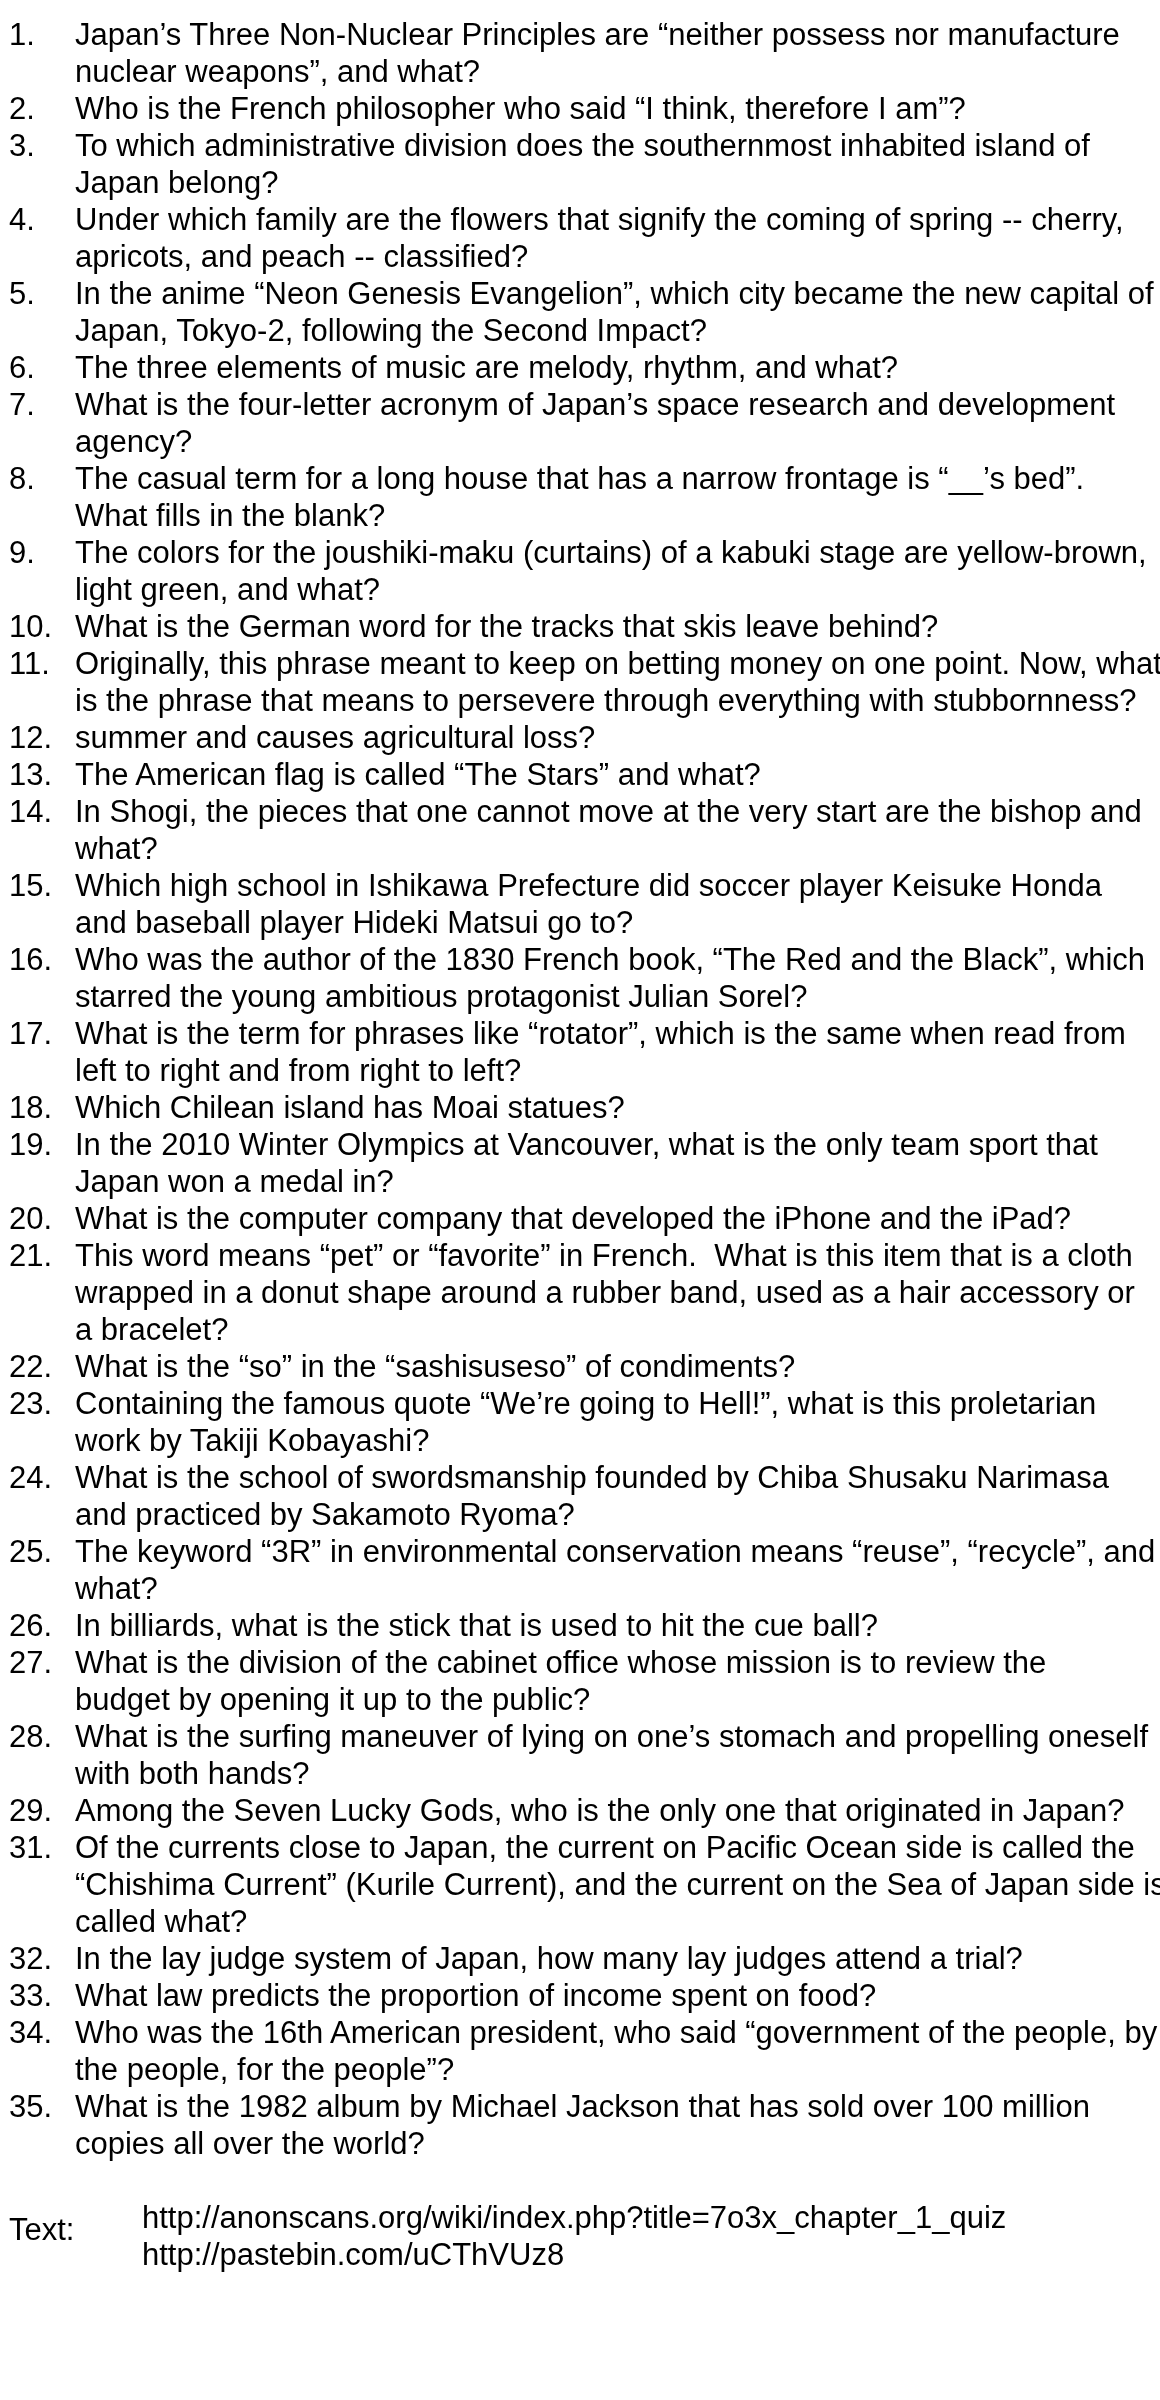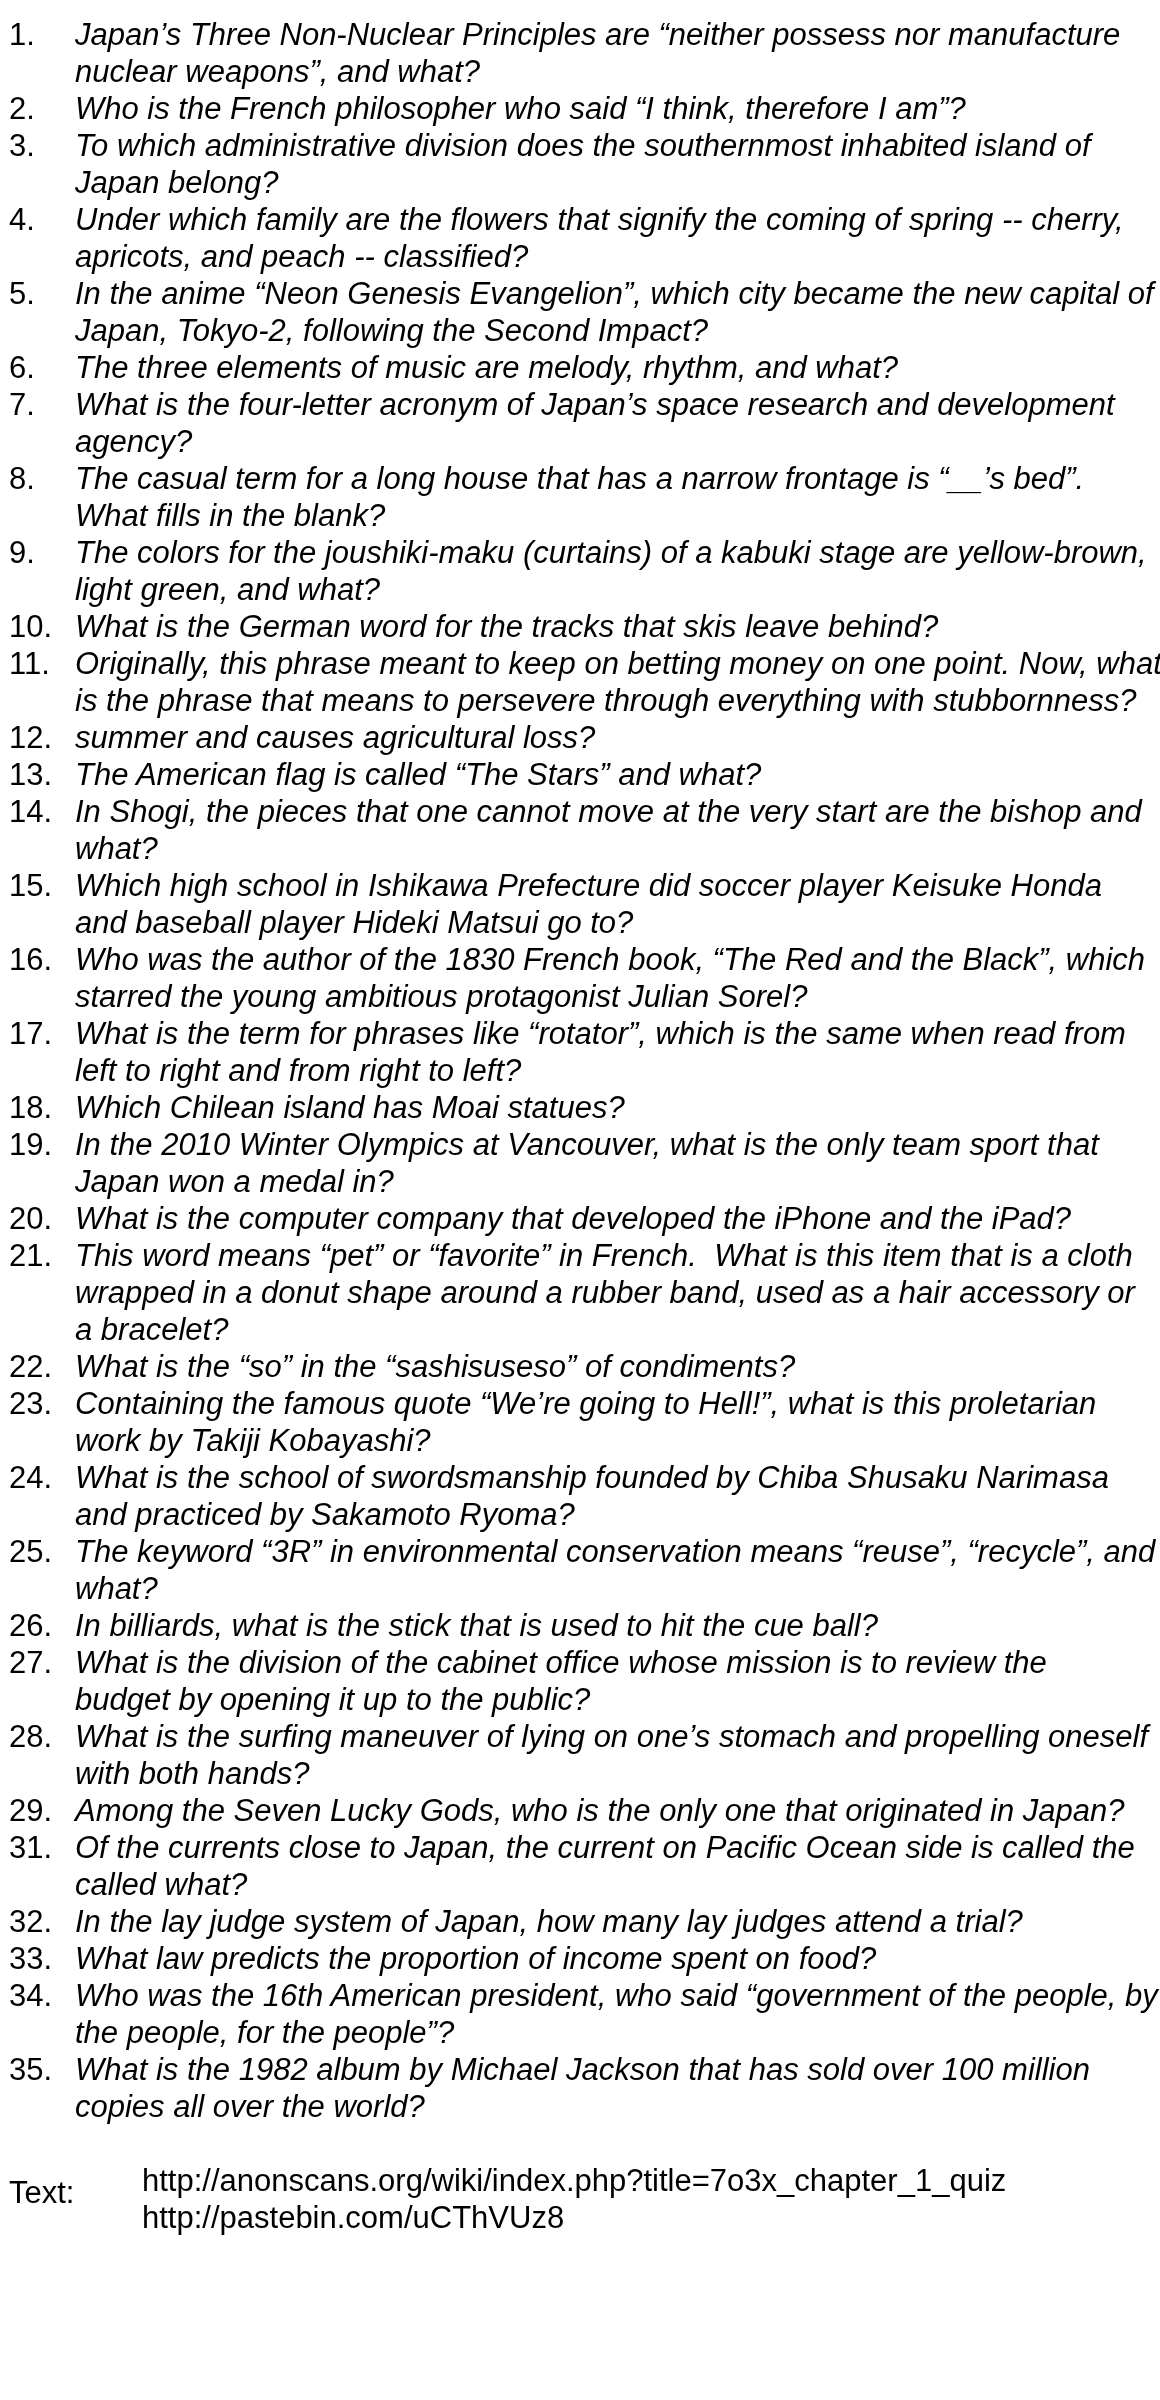--- a/index.html
+++ b/index.html
@@ -27,21 +27,20 @@
     align-items: flex-start;
   }
   .q-num {
     flex: 0 0 66px;
     width: 66px;
     white-space: pre;
   }
   .q-body {
     flex: 1 1 auto;
     min-width: 0;
-    font-style: italic;
   }
   .q-line {
     white-space: pre;
   }
   .footer {
     display: flex;
     align-items: flex-start;
     margin-top: 37px;
   }
   .footer-label {
@@ -255,20 +254,21 @@
       <div class="q-row">
         <div class="q-num">29.</div>
         <div class="q-body">
           <div class="q-line">Among the Seven Lucky Gods, who is the only one that originated in Japan?</div>
         </div>
       </div>
       <div class="q-row">
         <div class="q-num">31.</div>
         <div class="q-body">
           <div class="q-line">Of the currents close to Japan, the current on Pacific Ocean side is called the</div>
+          <div class="q-line">“Chishima Current” (Kurile Current), and the current on the Sea of Japan side is</div>
           <div class="q-line">called what?</div>
         </div>
       </div>
       <div class="q-row">
         <div class="q-num">32.</div>
         <div class="q-body">
           <div class="q-line">In the lay judge system of Japan, how many lay judges attend a trial?</div>
         </div>
       </div>
       <div class="q-row">

